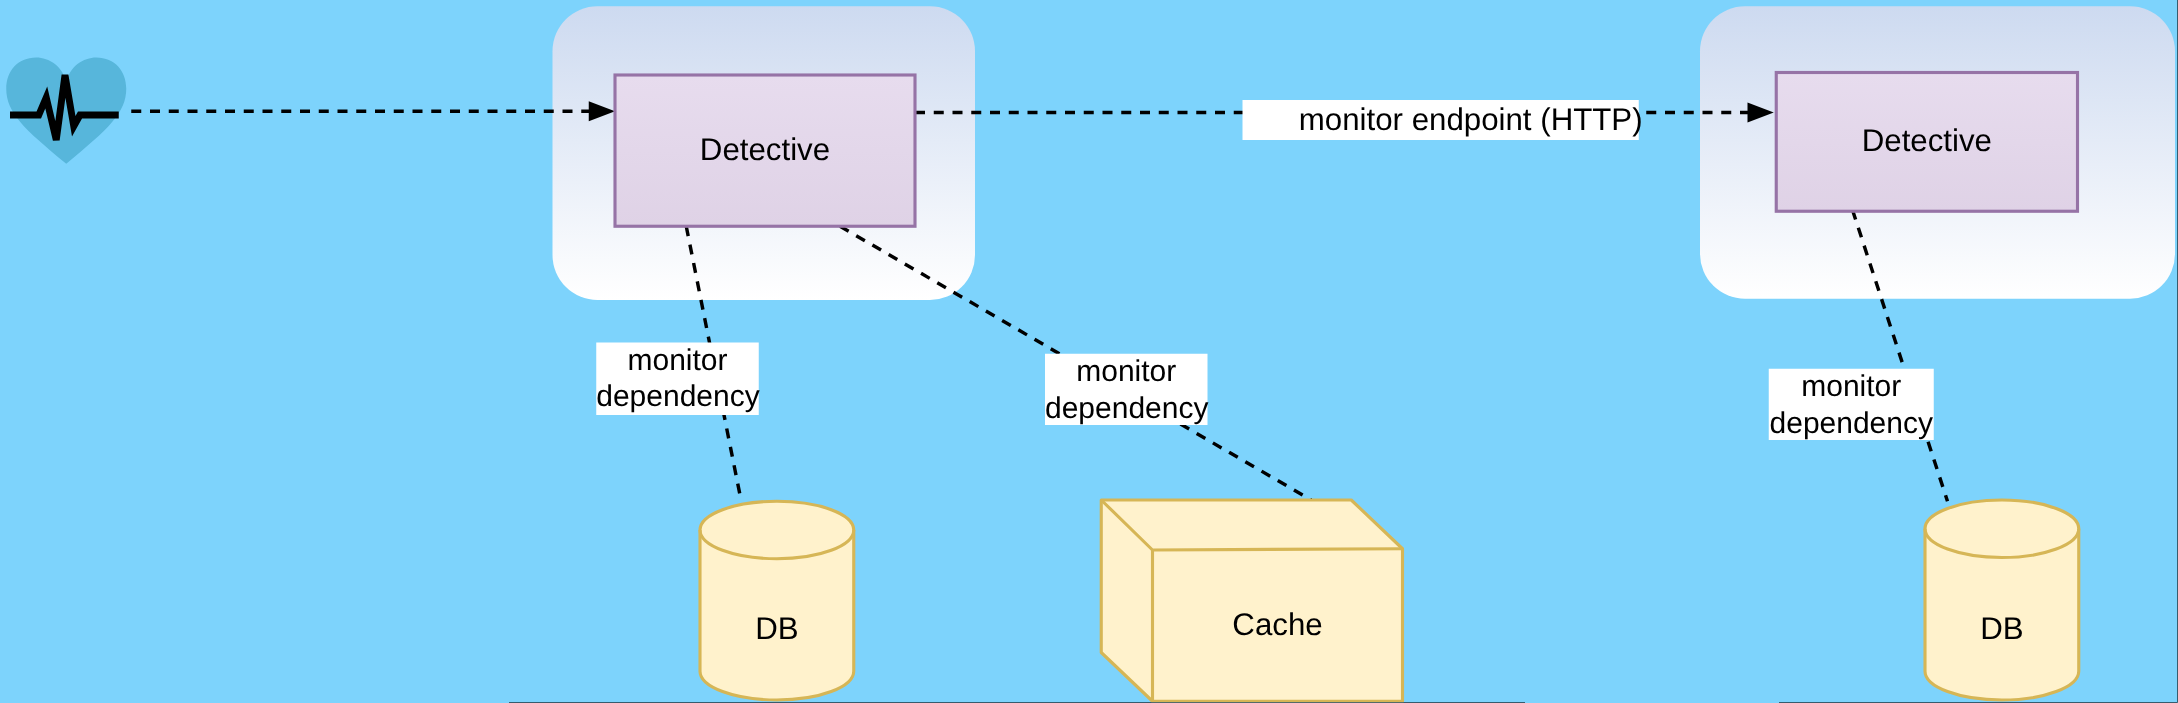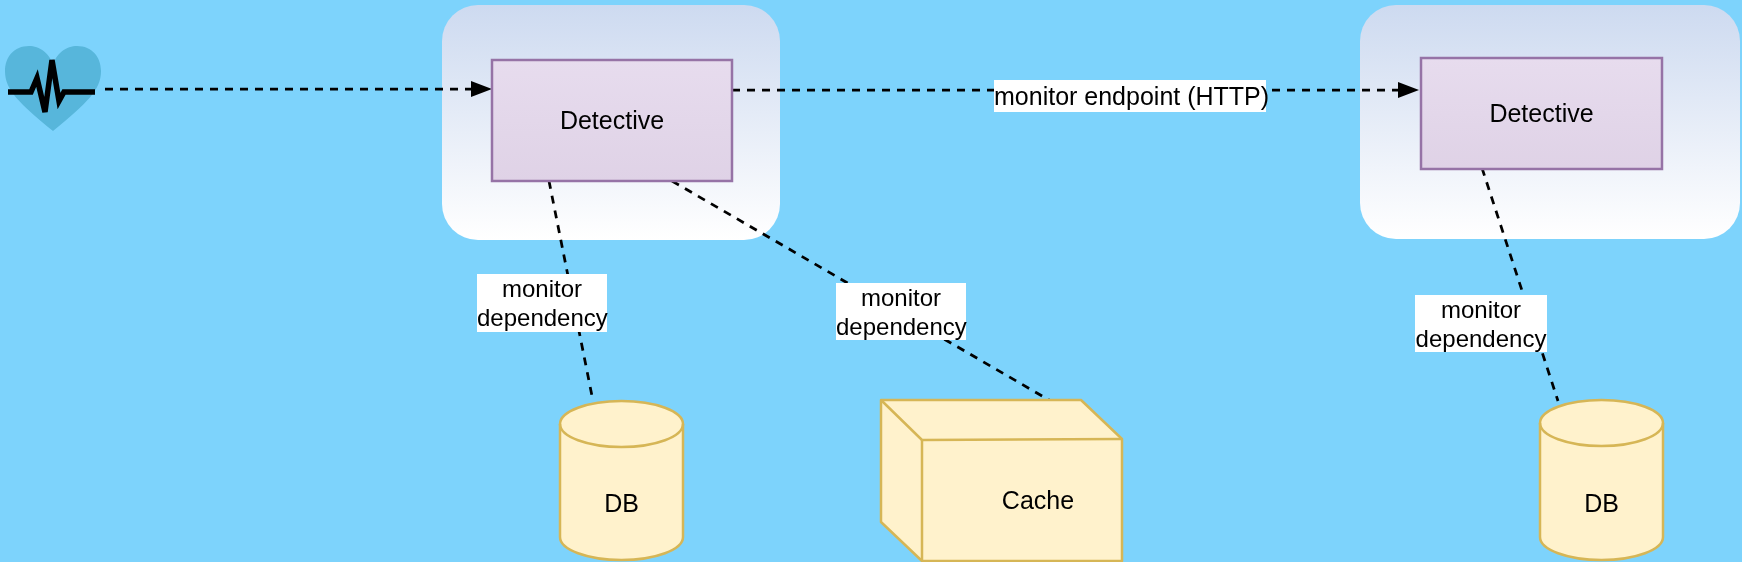--- a/index.html
+++ b/index.html
@@ -86,25 +86,25 @@
       <polyline points="8,92 31,92 37,78 45,112 52,60 59,101 64,92 95,92" fill="none" stroke="#000" stroke-width="5.5"></polyline>
     </g>
   </svg>
 
   <div class="abs node-label" style="left:492px;top:60px;width:240px;height:121px;">Detective</div>
 
   <div class="abs node-label" style="left:1421px;top:58px;width:241px;height:111px;">Detective</div>
 
   <div class="abs node-label" style="left:560px;top:401px;width:123px;height:159px;padding-top:46px;box-sizing:border-box;">DB</div>
 
-  <div class="abs node-label" style="left:922px;top:440px;width:200px;height:121px;padding-left:16px;">Cache</div>
+  <div class="abs node-label" style="left:922px;top:440px;width:200px;height:121px;">Cache</div>
 
   <div class="abs node-label" style="left:1540px;top:400px;width:123px;height:160px;padding-top:46px;box-sizing:border-box;">DB</div>
 
-  <div class="abs edge-label one-line" style="left:994px;top:80px;width:272px;height:32px;">monitor endpoint (HTTP)</div>
+  <div class="abs edge-label one-line" style="left:994px;top:80px;width:272px;height:32px;padding-left:45px;">monitor endpoint (HTTP)</div>
 
   <div class="abs edge-label two-line" style="left:477px;top:274px;width:130px;height:58px;">
     <div>monitor</div>
     <div>dependency</div>
   </div>
 
   <div class="abs edge-label two-line" style="left:836px;top:283px;width:130px;height:57px;">
     <div>monitor</div>
     <div>dependency</div>
   </div>

